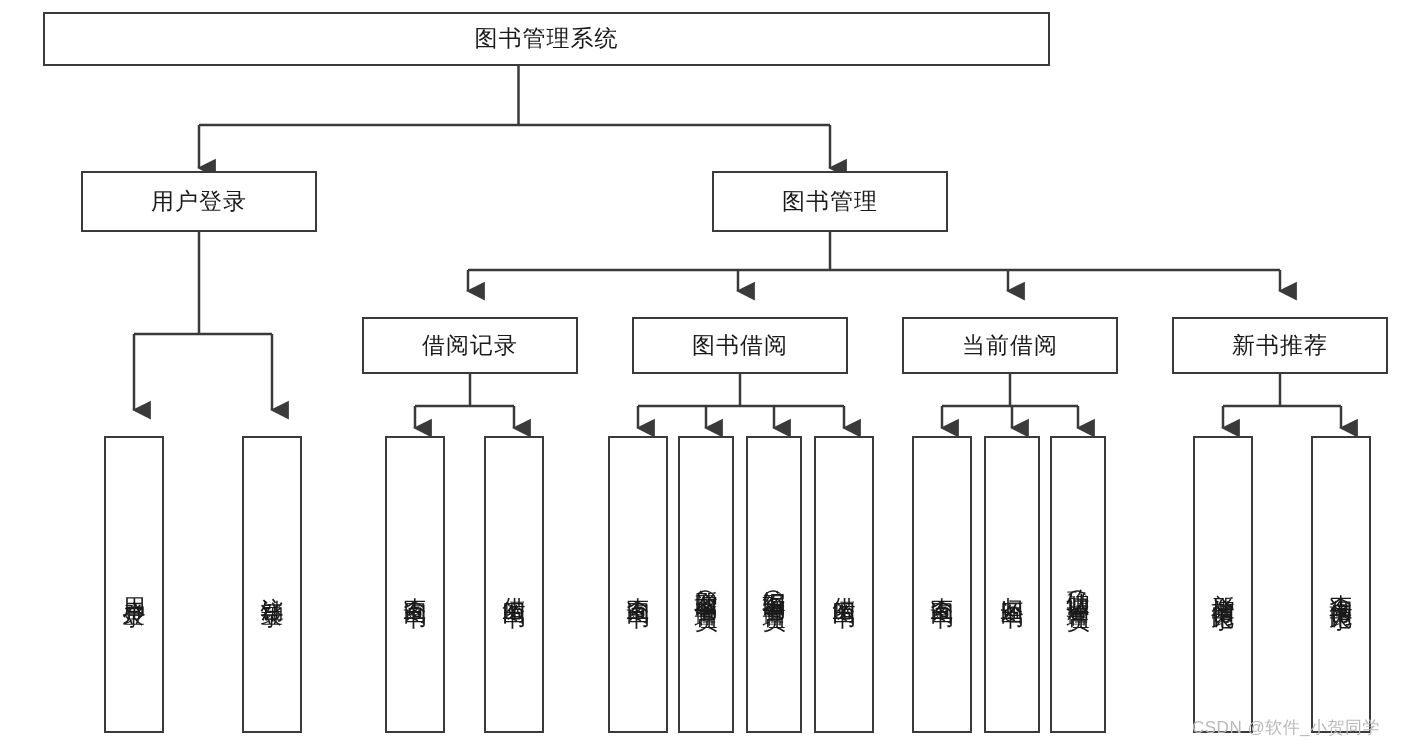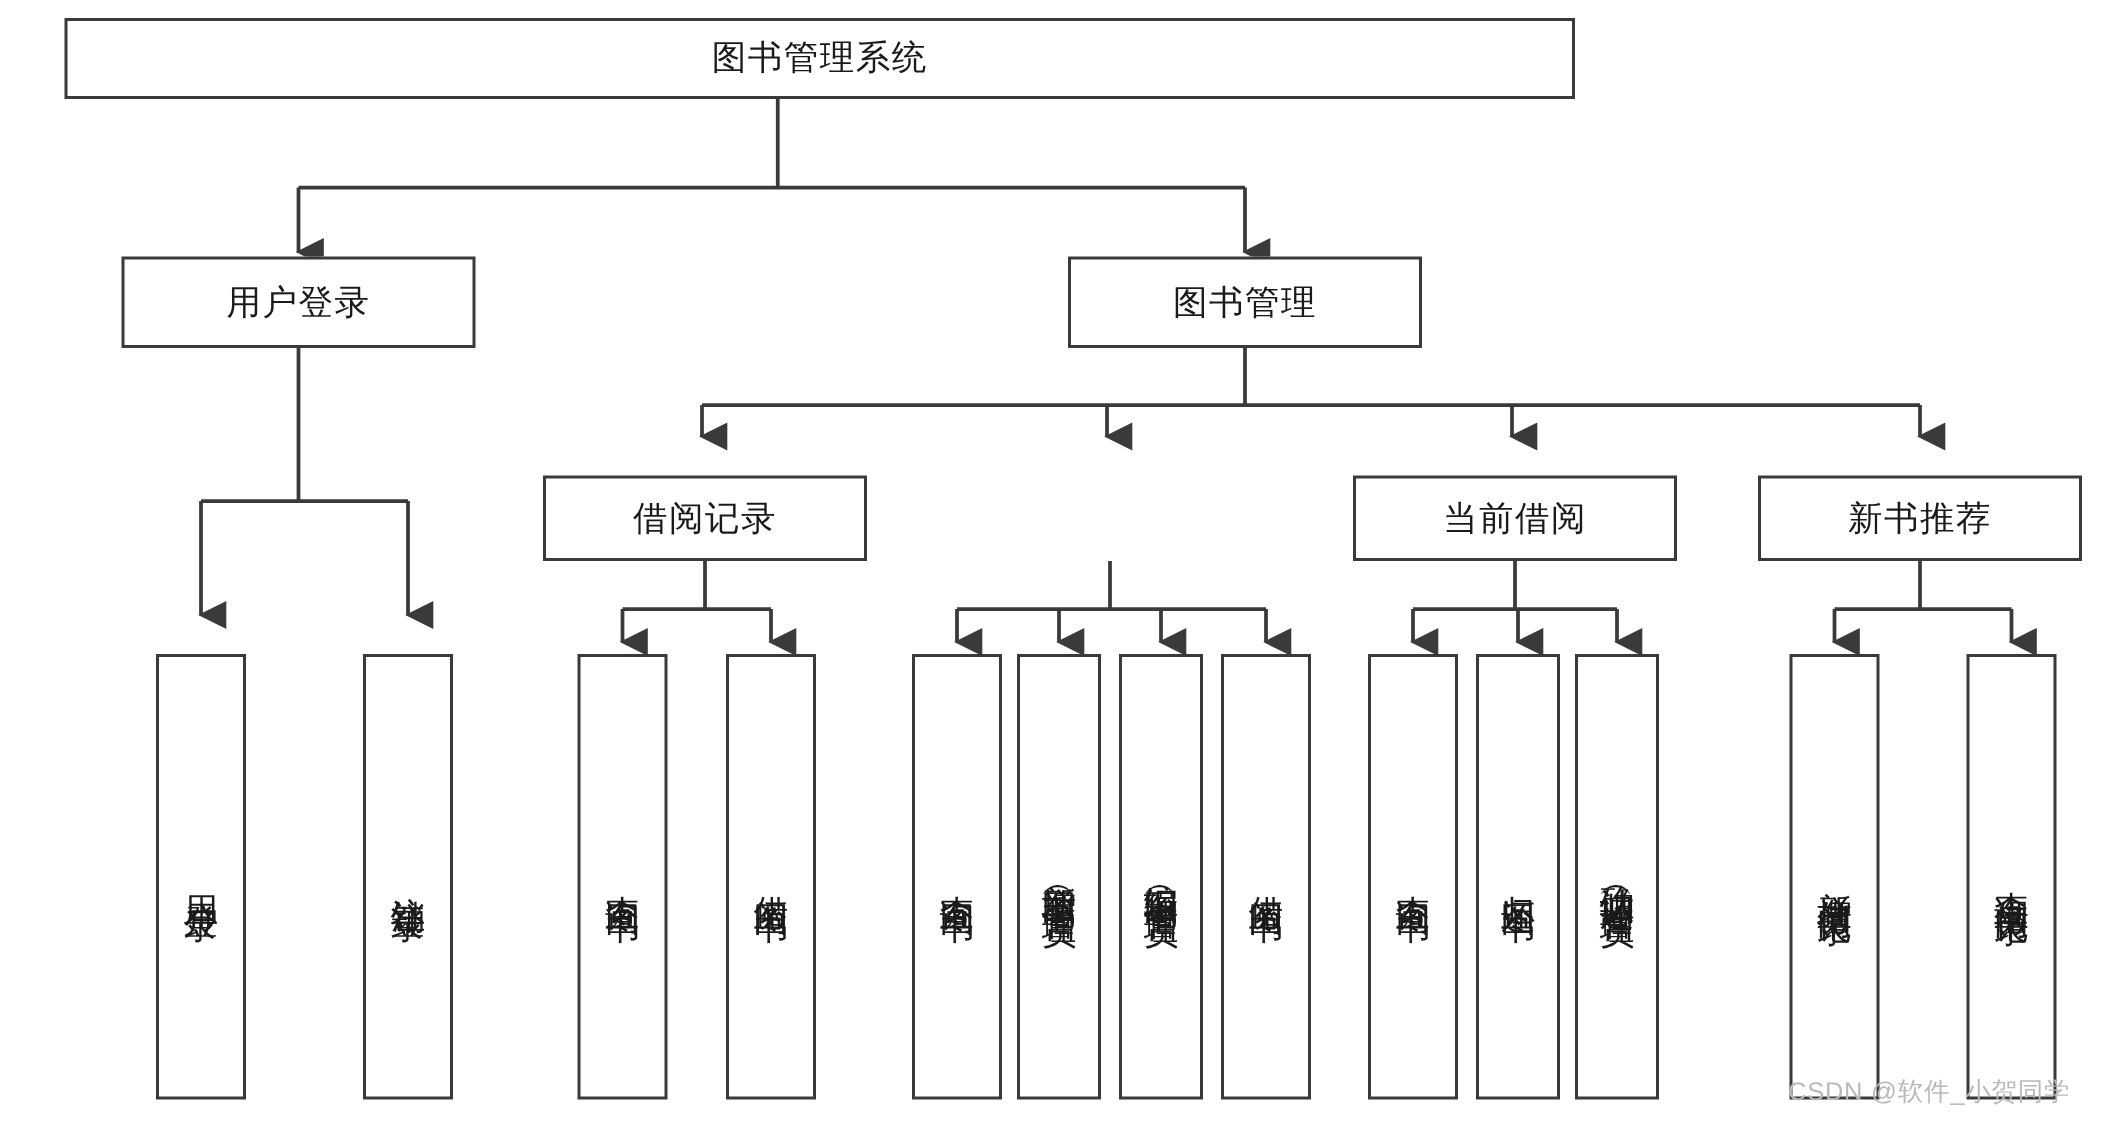--- a/index.html
+++ b/index.html
@@ -130,20 +130,23 @@
   <div class="node horiz" style="left: 81px; top: 171px; width: 236px; height: 61px;">
     <span>用户登录</span>
   </div>
   <div class="node horiz" style="left: 712px; top: 171px; width: 236px; height: 61px;">
     <span>图书管理</span>
   </div>
 
   <div class="node horiz" style="left: 362px; top: 317px; width: 216px; height: 57px;">
     <span>借阅记录</span>
   </div>
+  <div class="node horiz" style="left: 632px; top: 317px; width: 216px; height: 57px;">
+    <span>图书借阅</span>
+  </div>
   <div class="node horiz" style="left: 902px; top: 317px; width: 216px; height: 57px;">
     <span>当前借阅</span>
   </div>
   <div class="node horiz" style="left: 1172px; top: 317px; width: 216px; height: 57px;">
     <span>新书推荐</span>
   </div>
 
   <div class="node vert" style="left: 104px; top: 436px; width: 60px; height: 297px;">
     <span class="vlabel">用户登录</span>
   </div>

